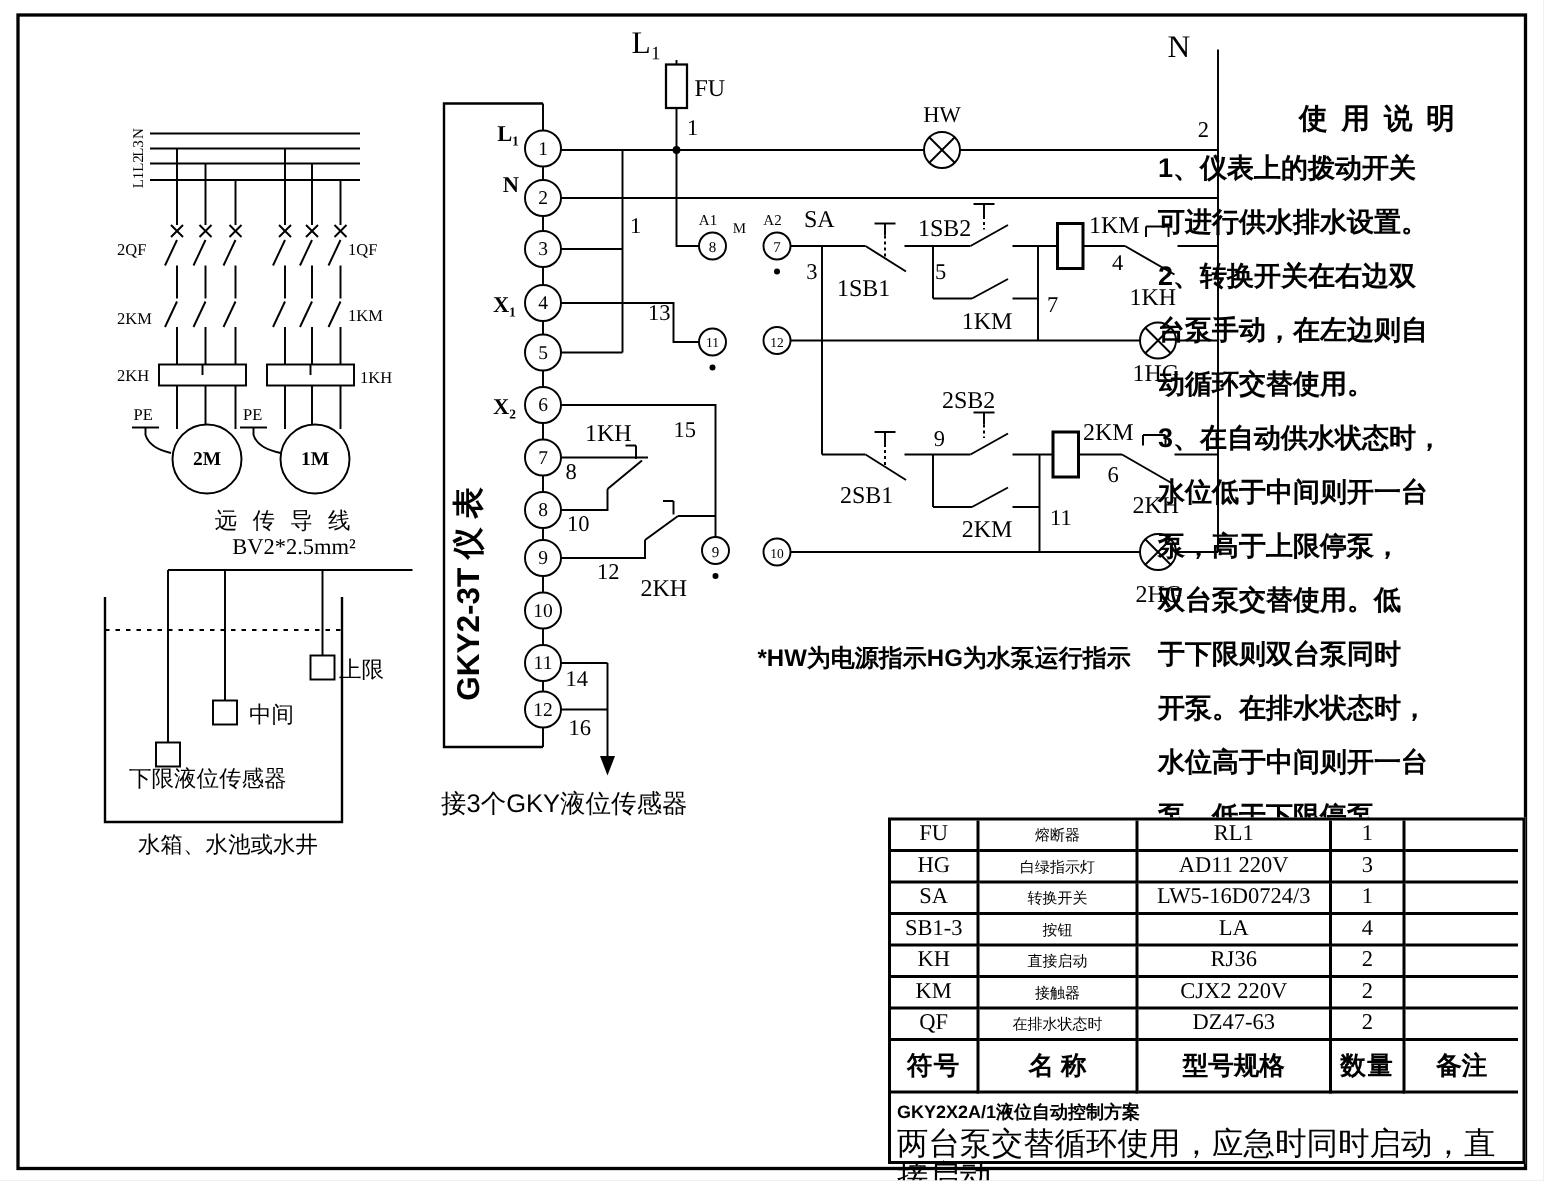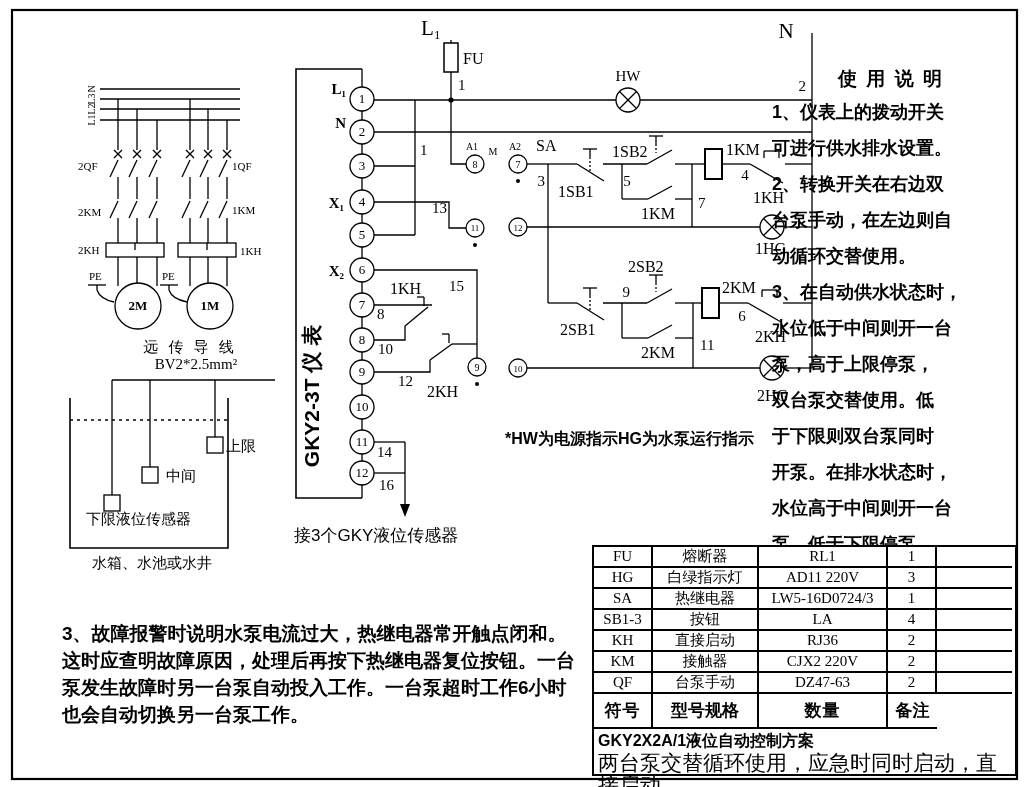--- a/index.html
+++ b/index.html
@@ -1,34 +1,34 @@
 <!DOCTYPE html>
 <html><head>
 <meta charset="utf-8">
 <style>
   html,body{margin:0;padding:0;background:#e8e8e8;}
   #page{position:relative;width:1029px;height:787px;background:#ffffff;overflow:hidden;
         font-family:"Liberation Sans","DejaVu Sans",sans-serif;color:#000;}
   svg text{font-family:"Liberation Serif","DejaVu Serif",serif;fill:#000;}
   svg text.cjk{font-family:"Liberation Sans","DejaVu Sans",sans-serif;}
   .abs{position:absolute;}
-  #instr-title{left:790px;top:66px;width:202px;text-align:center;font-size:19px;font-weight:bold;letter-spacing:2px;}
+  #instr-title{left:818px;top:66px;width:202px;text-align:center;font-size:19px;font-weight:bold;letter-spacing:2px;}
   #instr-body{left:772px;top:94px;width:206px;font-size:18px;font-weight:bold;line-height:36px;white-space:pre-line;}
   #fault-note{left:62px;top:620px;width:528px;font-size:19px;font-weight:bold;line-height:27px;white-space:pre-line;}
   #bom{left:592px;top:545px;width:425px;border:2px solid #000;box-sizing:border-box;background:#fff;}
   #bom .grid{display:grid;grid-template-columns:59px 106px 129px 49px 75px;}
   #bom .cell{border-right:2px solid #000;border-bottom:2px solid #000;display:flex;align-items:center;justify-content:center;
              height:21px;font-size:15px;box-sizing:border-box;overflow:hidden;}
   #bom .cell.last{border-right:none;}
   #bom .sym,#bom .spec,#bom .qty{font-family:"Liberation Serif","DejaVu Serif",serif;}
-  #bom .cn{font-size:15px;}
+  #bom .cn{font-size:10px;}
   #bom .hdr{height:35px;font-size:17px;font-weight:bold;}
   #bom .hdr.sym,#bom .hdr.qty{letter-spacing:1px;}
   #bom .footer{padding:1px 4px 0 4px;height:44px;box-sizing:content-box;}
-  #bom .footer .t1{font-size:16px;font-weight:bold;line-height:22px;}
+  #bom .footer .t1{font-size:12px;font-weight:bold;line-height:22px;}
   #bom .footer .t2{font-size:21px;line-height:22px;}
 </style>
 </head>
 <body>
 
 <div id="page">
 
 <svg class="abs" width="1029" height="787" viewBox="0 0 1029 787" fill="none" stroke="none" style="left:0;top:0">
 
   <rect x="12" y="10" width="1005" height="769" fill="none" stroke="#000" stroke-width="2.2"></rect>
@@ -385,41 +385,37 @@
 泵，高于上限停泵，
 双台泵交替使用。低
 于下限则双台泵同时
 开泵。在排水状态时，
 水位高于中间则开一台
 泵，低于下限停泵，
 双台泵交替使用。高
 于上限则双台泵同时
 启动。</div>
 
-<div class="abs" id="fault-note">3、故障报警时说明水泵电流过大，热继电器常开触点闭和。
-这时应查明故障原因，处理后再按下热继电器复位按钮。一台
-泵发生故障时另一台泵自动投入工作。一台泵超时工作6小时
-也会自动切换另一台泵工作。</div>
 
 <div class="abs" id="bom">
   <div class="grid">
     <div class="cell sym">FU</div>
     <div class="cell cn">熔断器</div>
     <div class="cell spec">RL1</div>
     <div class="cell qty">1</div>
     <div class="cell last"></div>
 
     <div class="cell sym">HG</div>
     <div class="cell cn">白绿指示灯</div>
     <div class="cell spec">AD11 220V</div>
     <div class="cell qty">3</div>
     <div class="cell last"></div>
 
     <div class="cell sym">SA</div>
-    <div class="cell cn">热继电器</div>
+    <div class="cell cn">转换开关</div>
     <div class="cell spec">LW5-16D0724/3</div>
     <div class="cell qty">1</div>
     <div class="cell last"></div>
 
     <div class="cell sym">SB1-3</div>
     <div class="cell cn">按钮</div>
     <div class="cell spec">LA</div>
     <div class="cell qty">4</div>
     <div class="cell last"></div>
 
@@ -429,26 +425,27 @@
     <div class="cell qty">2</div>
     <div class="cell last"></div>
 
     <div class="cell sym">KM</div>
     <div class="cell cn">接触器</div>
     <div class="cell spec">CJX2 220V</div>
     <div class="cell qty">2</div>
     <div class="cell last"></div>
 
     <div class="cell sym">QF</div>
-    <div class="cell cn">台泵手动</div>
+    <div class="cell cn">在排水状态时</div>
     <div class="cell spec">DZ47-63</div>
     <div class="cell qty">2</div>
     <div class="cell last"></div>
 
     <div class="cell hdr sym">符号</div>
+    <div class="cell hdr cn">名 称</div>
     <div class="cell hdr">型号规格</div>
     <div class="cell hdr qty">数量</div>
     <div class="cell hdr last">备注</div>
   </div>
   <div class="footer">
     <div class="t1">GKY2X2A/1液位自动控制方案</div>
     <div class="t2">两台泵交替循环使用，应急时同时启动，直接启动。</div>
   </div>
 </div>
 

